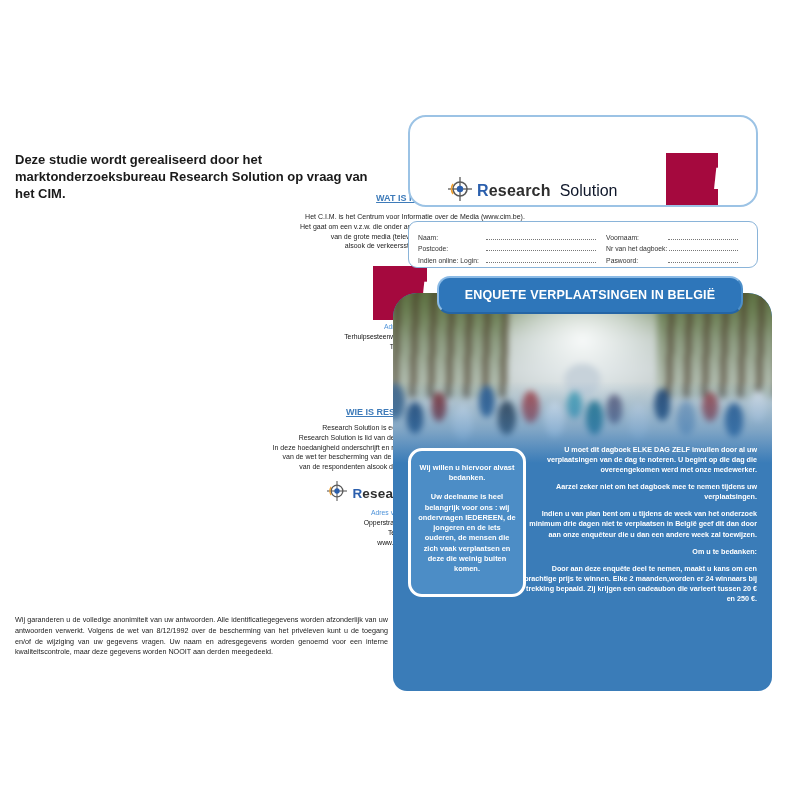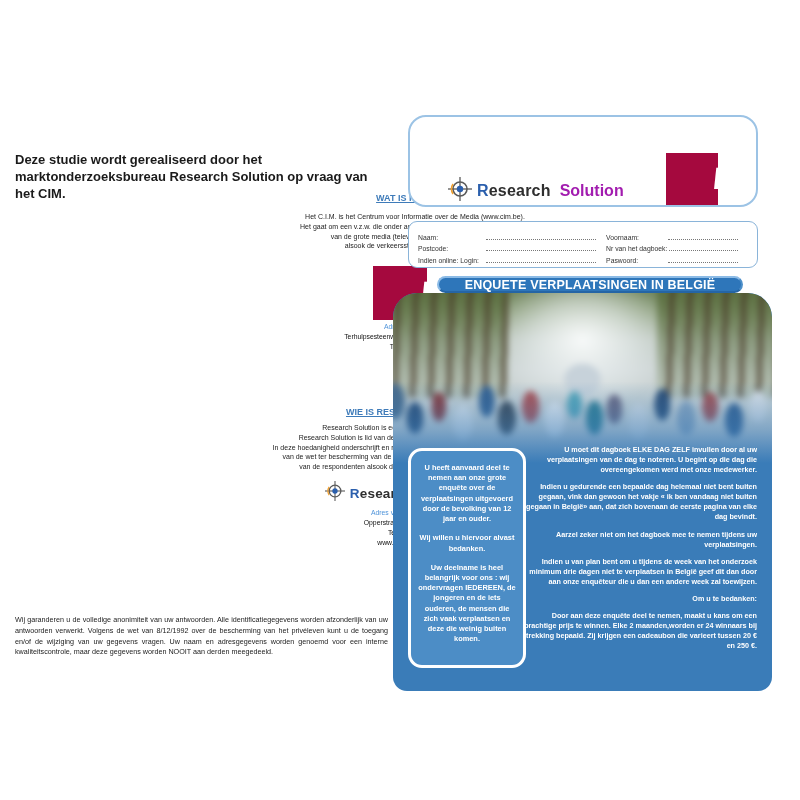--- a/index.html
+++ b/index.html
@@ -24,21 +24,21 @@
   .addr-label{font-size:6.8px;color:#4e93d9;text-align:center;width:100%;}
   .addr-lines{font-size:6.8px;line-height:1.45;text-align:center;width:100%;color:#111;}
   .lp-cim-addr-label{top:323px;}
   .lp-cim-addr{top:332px;}
   .lp-rs-head{top:407px;}
   .lp-rs-body{top:423px;}
   .rs-logo{display:flex;align-items:center;justify-content:center;gap:5px;}
   .lp-rs-logo{top:481px;left:0;width:100%;}
   .rs-word{font-size:13.5px;font-weight:bold;color:#2f2f2f;letter-spacing:0.2px;}
   .rs-word .r{color:#2b5fad;}
-  .rs-sol{font-size:13.5px;color:#a21caf;font-weight:bold;margin-left:4px;}
+  .rs-sol{font-size:13.5px;color:#0f172a;font-weight:normal;margin-left:4px;}
   .lp-rs-addr-label{top:509px;}
   .lp-rs-addr{top:518px;}
   .lp-footer{top:615px;font-size:7.2px;line-height:1.5;text-align:justify;color:#222;}
 
   
   .logo-card{left:408px;top:115px;width:350px;height:92px;border:2px solid #9cc3e5;
              border-radius:18px;display:flex;align-items:flex-end;justify-content:space-between;
              padding:0 38px;box-sizing:border-box;background:#fff;}
   .card-rs-word{font-size:16px;}
   .card-rs-sol{font-size:16px;}
@@ -47,21 +47,21 @@
   .form-card{left:408px;top:221px;width:350px;height:47px;border:1.5px solid #8ab4d9;
              border-radius:9px;background:#fff;box-sizing:border-box;
              padding:7px 9px 5px 9px;display:grid;grid-template-columns:57% 43%;
              grid-auto-rows:11.5px;}
   .field{display:flex;align-items:flex-end;font-size:6.8px;color:#333;}
   .field .lbl{white-space:nowrap;}
   .fl .lbl{min-width:66px;}
   .fr .lbl{min-width:60px;}
   .dots{flex:1;border-bottom:1px dotted #777;height:7px;margin:0 10px 1px 2px;}
 
-  .banner{left:437px;top:276px;width:306px;height:17px;background:#2e76ba;
+  .banner{left:437px;top:276px;width:306px;height:38px;background:#2e76ba;
           border:2px solid #8cbbe6;border-bottom-color:#2565a5;border-right-color:#4d8fc9;
           border-radius:13px;box-sizing:border-box;display:flex;align-items:center;
           justify-content:center;z-index:5;}
   .banner span{color:#fff;font-weight:bold;font-size:12.5px;letter-spacing:0.2px;}
 
   .hero{left:393px;top:293px;width:379px;height:398px;background:#3a7cb8;
         border-radius:24px 24px 14px 14px;overflow:hidden;}
   .photo{position:absolute;left:0;top:0;width:379px;height:170px;overflow:hidden;
          border-radius:24px 24px 0 0;}
   .photo-art{position:absolute;left:-10px;top:-10px;right:-10px;bottom:-10px;
@@ -216,28 +216,26 @@
     <div class="photo">
       <div class="photo-art">
         <div class="trees trees-l"></div>
         <div class="trees trees-r"></div>
         <div class="crowd"></div>
       </div>
       <div class="photo-fade"></div>
     </div>
 
     <div class="abs left-box">
-      <p>U heeft aanvaard deel te nemen aan onze grote enquête over de verplaatsingen uitgevoerd door de bevolking van 12 jaar en ouder.</p>
       <p>Wij willen u hiervoor alvast bedanken.</p>
       <p>Uw deelname is heel belangrijk voor ons : wij ondervragen IEDEREEN, de jongeren en de iets ouderen, de mensen die zich vaak verplaatsen en deze die weinig buiten komen.</p>
     </div>
 
     <div class="abs right-box">
       <p>U moet dit dagboek ELKE DAG ZELF invullen door al uw verplaatsingen van de dag te noteren. U begint op die dag die overeengekomen werd met onze medewerker.</p>
-      <p>Indien u gedurende een bepaalde dag helemaal niet bent buiten gegaan, vink dan gewoon het vakje « ik ben vandaag niet buiten gegaan in België» aan, dat zich bovenaan de eerste pagina van elke dag bevindt.</p>
       <p>Aarzel zeker niet om het dagboek mee te nemen tijdens uw verplaatsingen.</p>
       <p>Indien u van plan bent om u tijdens de week van het onderzoek  minimum drie dagen niet te verplaatsen in België geef dit dan door aan onze enquêteur die u dan een andere week zal toewijzen.</p>
       <p class="rb-title">Om u te bedanken:</p>
       <p>Door aan deze enquête deel te nemen, maakt u kans om een prachtige prijs te winnen. Elke 2 maanden,worden er 24 winnaars bij trekking bepaald. Zij krijgen een cadeaubon die varieert tussen 20 € en 250 €.</p>
     </div>
   </div>
 
 </div>
 
 </body></html>

